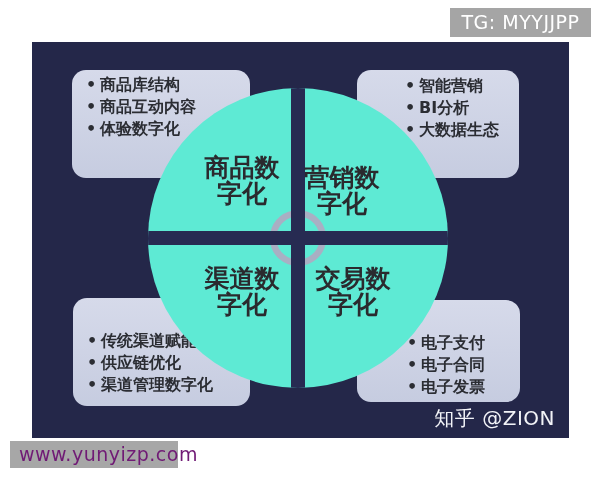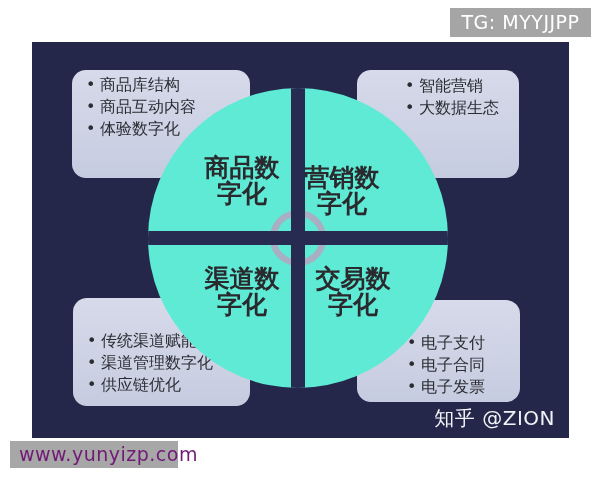--- a/index.html
+++ b/index.html
@@ -23,21 +23,21 @@
   
   .frame {
     position:absolute; left:32px; top:42px; width:537px; height:396px;
     background:#242749;
   }
 
   
   .box {
     position:absolute; border-radius:14px;
     background:linear-gradient(180deg,#d6daea 0%,#c6cce0 100%);
-    color:#2b2d33; font-size:16px; font-weight:400; line-height:22px;
+    color:#2b2d33; font-size:16px; font-weight:700; line-height:22px;
   }
   .box-tl { left:40px;  top:28px;  width:178px; height:108px; padding:4px 6px 0 14px; }
   .box-tr { left:325px; top:28px;  width:162px; height:108px; padding:5px 4px 0 48px; }
   .box-bl { left:41px;  top:256px; width:177px; height:108px; padding:32px 4px 0 14px; }
   .box-br { left:325px; top:258px; width:163px; height:102px; padding:32px 16px 0 50px; }
   .li { position:relative; padding-left:14px; white-space:nowrap; }
   .li::before { content:"•"; position:absolute; left:0; top:0; }
 
   
   .circle {
@@ -73,27 +73,28 @@
   <div class="frame">
 
     <div class="box box-tl">
       <div class="li">商品库结构</div>
       <div class="li">商品互动内容</div>
       <div class="li">体验数字化</div>
     </div>
 
     <div class="box box-tr">
       <div class="li">智能营销</div>
+      <div class="li">BI分析</div>
       <div class="li">大数据生态</div>
     </div>
 
     <div class="box box-bl">
       <div class="li">传统渠道赋能</div>
+      <div class="li">供应链优化</div>
       <div class="li">渠道管理数字化</div>
-      <div class="li">供应链优化</div>
     </div>
 
     <div class="box box-br">
       <div class="li">电子支付</div>
       <div class="li">电子合同</div>
       <div class="li">电子发票</div>
     </div>
 
     <div class="circle">
 

